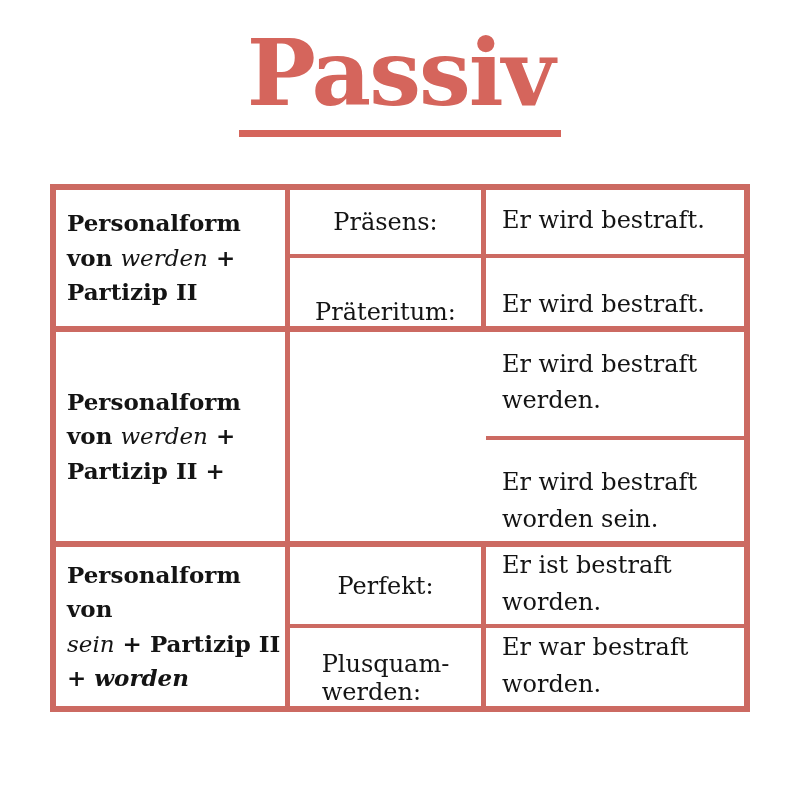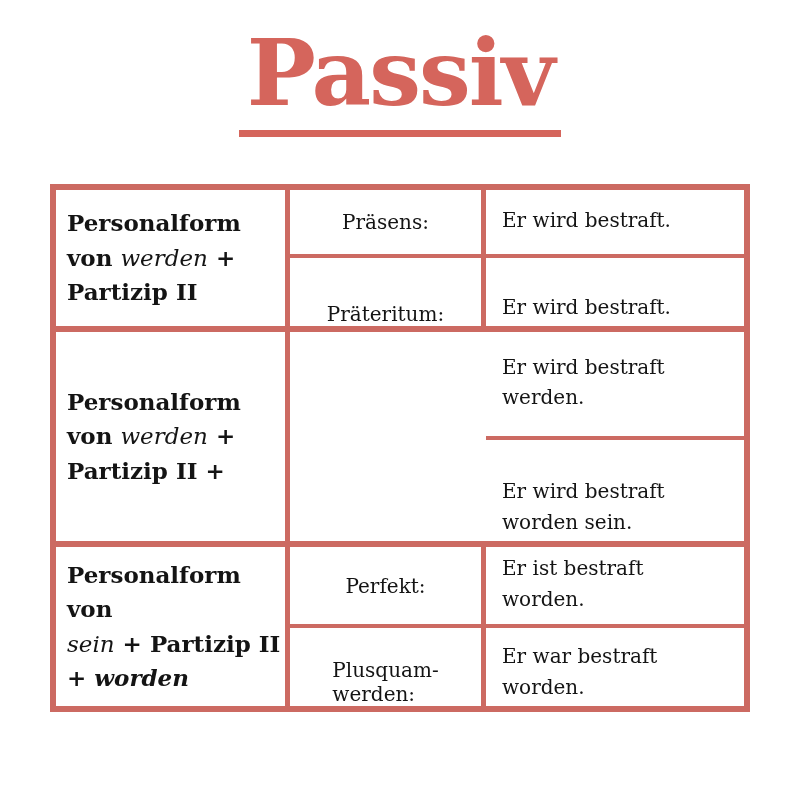--- a/index.html
+++ b/index.html
@@ -40,21 +40,21 @@
   .group{
     display:grid;
     grid-template-columns:234px 196px 1fr;
   }
   .group + .group{ border-top:6px solid var(--border); }
   .g1{ grid-template-rows:64px 72px; }
   .g2{ grid-template-rows:104px 105px; }
   .g3{ grid-template-rows:77px 82px; }
   .cell{
     background:var(--bg);
-    font-size:20px;
+    font-size:24px;
   }
   .form-cell{
     grid-column:1; grid-row:1 / 3;
     border-right:5px solid var(--border);
     display:flex; align-items:center;
     padding:6px 4px 6px 11px;
     font-size:23px;
     line-height:1.5;
     white-space:pre-line;
   }

